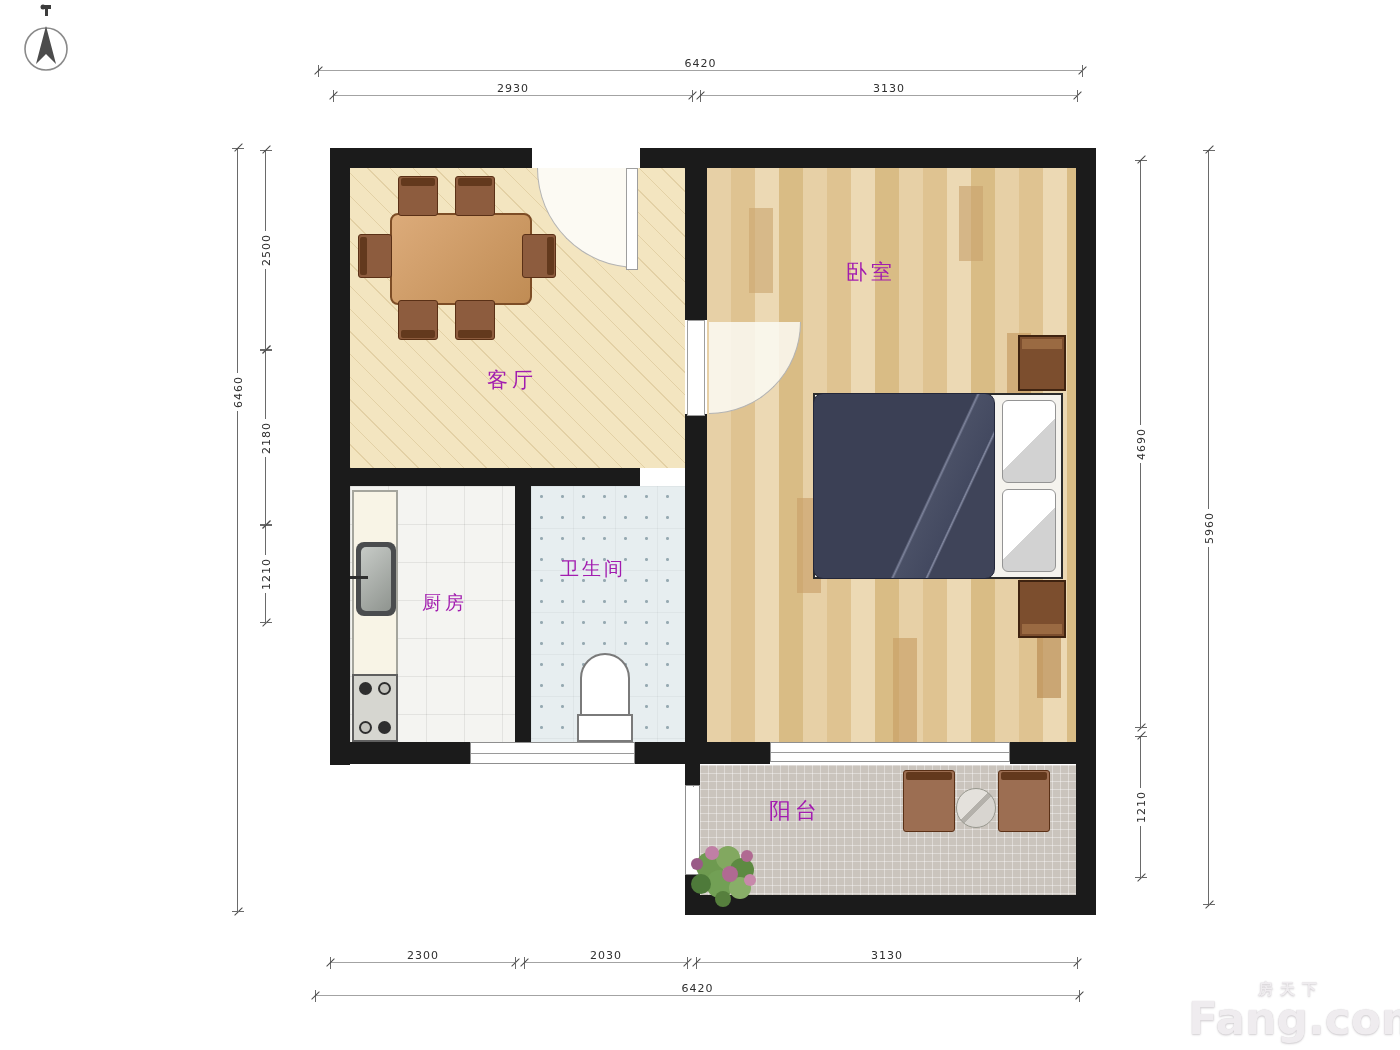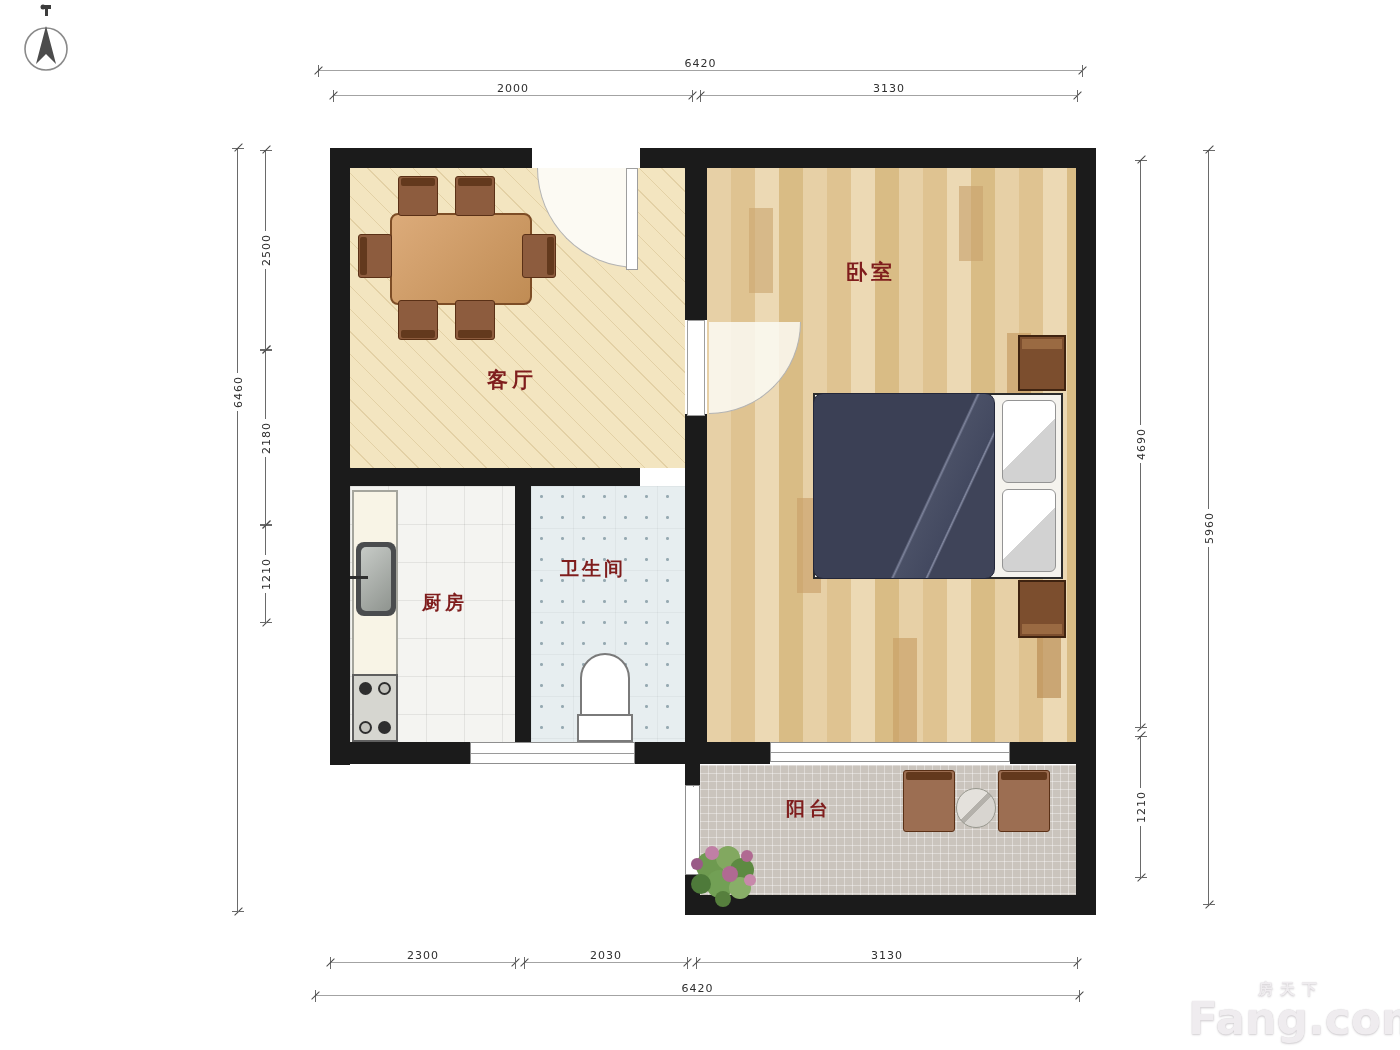--- a/index.html
+++ b/index.html
@@ -11,21 +11,21 @@
   .win i{position:absolute;left:0;right:0;top:50%;height:1px;background:#9a9a9a;}
   .winv i{position:absolute;top:0;bottom:0;left:50%;width:1px;background:#9a9a9a;}
   
   .fl-living{background:#f3e5c0;background-image:repeating-linear-gradient(45deg,rgba(185,155,95,.28) 0 1px,transparent 1px 16px);}
   .fl-bed{background:#ead5ae;background-image:repeating-linear-gradient(90deg,#e7d0a6 0 24px,#dfc391 24px 48px,#ecd9b4 48px 72px,#d9bc85 72px 96px);}
   .fl-kitchen{background:#f4f4f1;background-image:linear-gradient(rgba(0,0,0,.07) 1px,transparent 1px),linear-gradient(90deg,rgba(0,0,0,.07) 1px,transparent 1px);background-size:38px 38px;}
   .fl-bath{background:#e7eef0;background-image:radial-gradient(rgba(85,115,128,.55) 1.2px,transparent 1.8px),linear-gradient(rgba(0,0,0,.04) 1px,transparent 1px),linear-gradient(90deg,rgba(0,0,0,.04) 1px,transparent 1px);background-size:21px 21px,42px 42px,42px 42px;}
   .fl-balcony{background:#cac4bd;background-image:linear-gradient(rgba(255,255,255,.38) 1px,transparent 1px),linear-gradient(90deg,rgba(255,255,255,.38) 1px,transparent 1px);background-size:8px 8px;}
   .patch{position:absolute;opacity:.65;}
   
-  .rlab{position:absolute;color:#7f1d1d;font-weight:bold;letter-spacing:4px;font-size:21px;white-space:nowrap;}
+  .rlab{position:absolute;color:#a21caf;font-weight:normal;letter-spacing:4px;font-size:21px;white-space:nowrap;}
   
   .chair{position:absolute;background:#8d5c3e;border:1px solid #5a3016;border-radius:3px;box-sizing:border-box;}
   .chair:before{content:'';position:absolute;background:#63391d;border-radius:2px;}
   .ch-t:before{left:2px;right:2px;top:1px;height:8px;}
   .ch-b:before{left:2px;right:2px;bottom:1px;height:8px;}
   .ch-l:before{top:2px;bottom:2px;left:1px;width:7px;}
   .ch-r:before{top:2px;bottom:2px;right:1px;width:7px;}
   
   .dh{position:absolute;border-top:1px solid #a3a3a3;}
   .dh:before,.dh:after{content:'';position:absolute;top:-6px;width:1px;height:12px;background:#6a6a6a;}
@@ -153,31 +153,31 @@
     <circle cx="59" cy="20" r="6" fill="#b06a92"></circle>
       <circle cx="62" cy="44" r="6" fill="#c889ab"></circle>
     <circle cx="9" cy="28" r="6" fill="#9a5b87"></circle>
       <circle cx="35" cy="63" r="8" fill="#567f3d"></circle>
   </svg>
 
   <div class="rlab" style="left:487px;top:366px;">客厅</div>
   <div class="rlab" style="left:846px;top:258px;">卧室</div>
   <div class="rlab" style="left:422px;top:590px;font-size:19px;">厨房</div>
   <div class="rlab" style="left:560px;top:556px;font-size:19px;letter-spacing:3px;">卫生间</div>
-  <div class="rlab" style="left:786px;top:796px;font-size:19px;">阳台</div>
+  <div class="rlab" style="left:769px;top:796px;font-size:22px;">阳台</div>
 
   <div class="dh" style="left:318px;top:70px;width:765px;">
     <i class="s1"></i>
       <i class="s2"></i>
       <b>6420</b>
   </div>
   <div class="dh" style="left:333px;top:95px;width:360px;">
     <i class="s1"></i>
       <i class="s2"></i>
-      <b>2000</b>
+      <b>2930</b>
   </div>
   <div class="dh" style="left:700px;top:95px;width:378px;">
     <i class="s1"></i>
       <i class="s2"></i>
       <b>3130</b>
   </div>
 
   <div class="dh" style="left:330px;top:962px;width:186px;">
     <i class="s1"></i>
       <i class="s2"></i>

